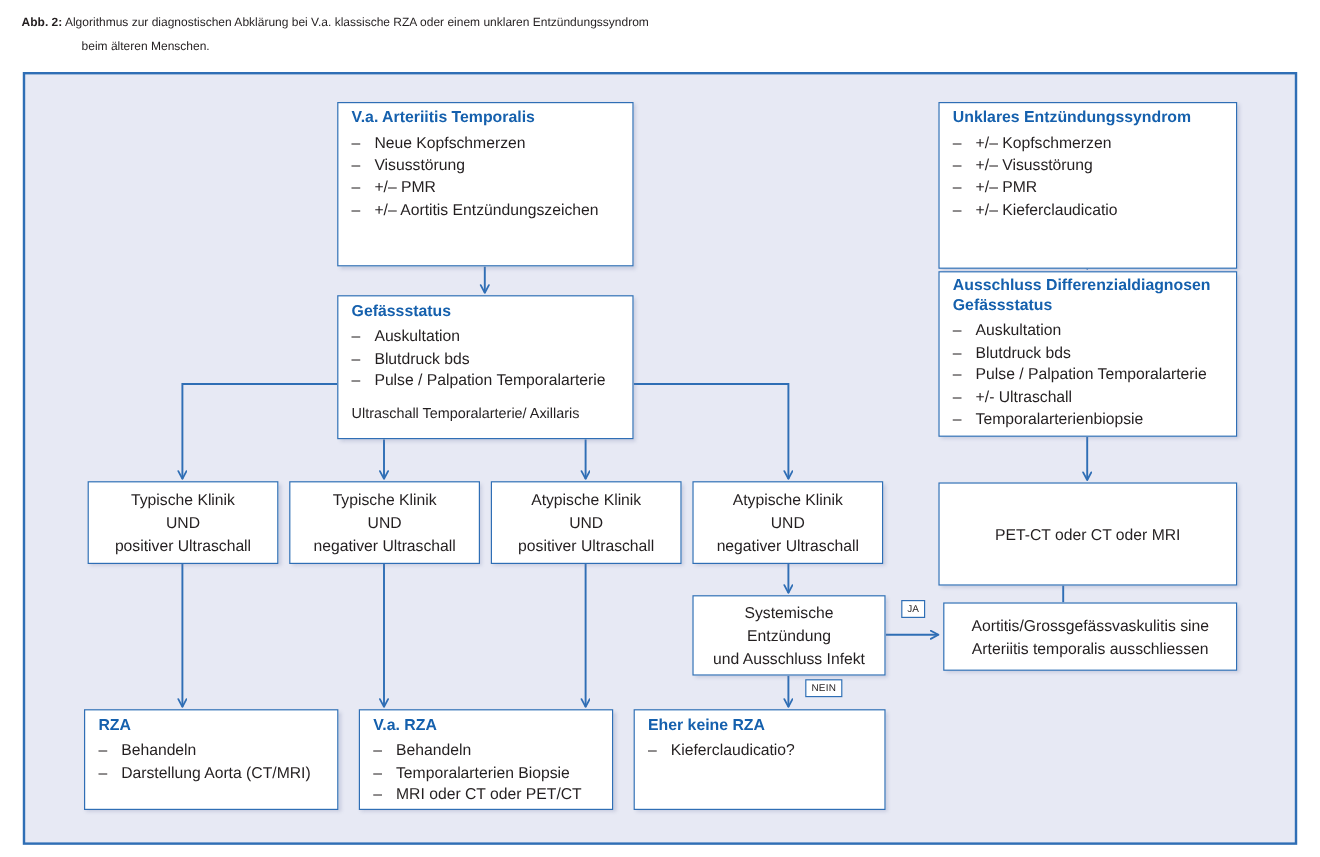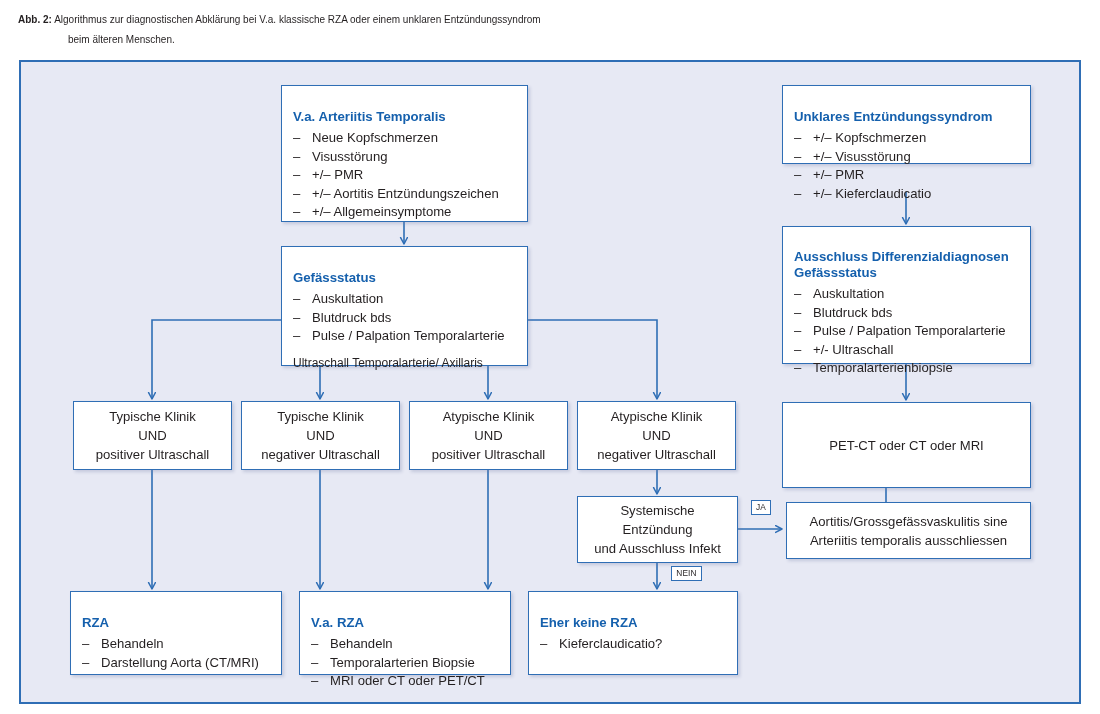--- a/index.html
+++ b/index.html
@@ -56,21 +56,21 @@
     pointer-events: none;
   }
 
   
   .box {
     position: absolute;
     background: #ffffff;
     border: 1.6px solid #2f6eb5;
     box-sizing: border-box;
     box-shadow: 2px 2px 3px rgba(120,130,170,0.30);
-    padding: 22px 10px 7px 11px;
+    padding: 3px 10px 7px 11px;
   }
   .box .title {
     color: #1560ad;
     font-weight: bold;
     font-size: 13.2px;
     line-height: 17px;
     margin-bottom: 4px;
     white-space: nowrap;
   }
   .box.two-line-title .title {
@@ -186,25 +186,24 @@
     </g>
   </svg>
 
   <div class="box" style="left:281px; top:85px; width:247px; height:137px;">
     <div class="title">V.a. Arteriitis Temporalis</div>
     <ul>
       <li>Neue Kopfschmerzen</li>
       <li>Visusstörung</li>
       <li>+/– PMR</li>
       <li>+/– Aortitis Entzündungszeichen</li>
-      <li>+/– Allgemeinsymptome</li>
-    </ul>
-  </div>
-
-  <div class="box" style="left:782px; top:85px; width:249px; height:79px;">
+    </ul>
+  </div>
+
+  <div class="box" style="left:782px; top:85px; width:249px; height:139px;">
     <div class="title">Unklares Entzündungssyndrom</div>
     <ul>
       <li>+/– Kopfschmerzen</li>
       <li>+/– Visusstörung</li>
       <li>+/– PMR</li>
       <li>+/– Kieferclaudicatio</li>
     </ul>
   </div>
 
   <div class="box" style="left:281px; top:246px; width:247px; height:120px;">

